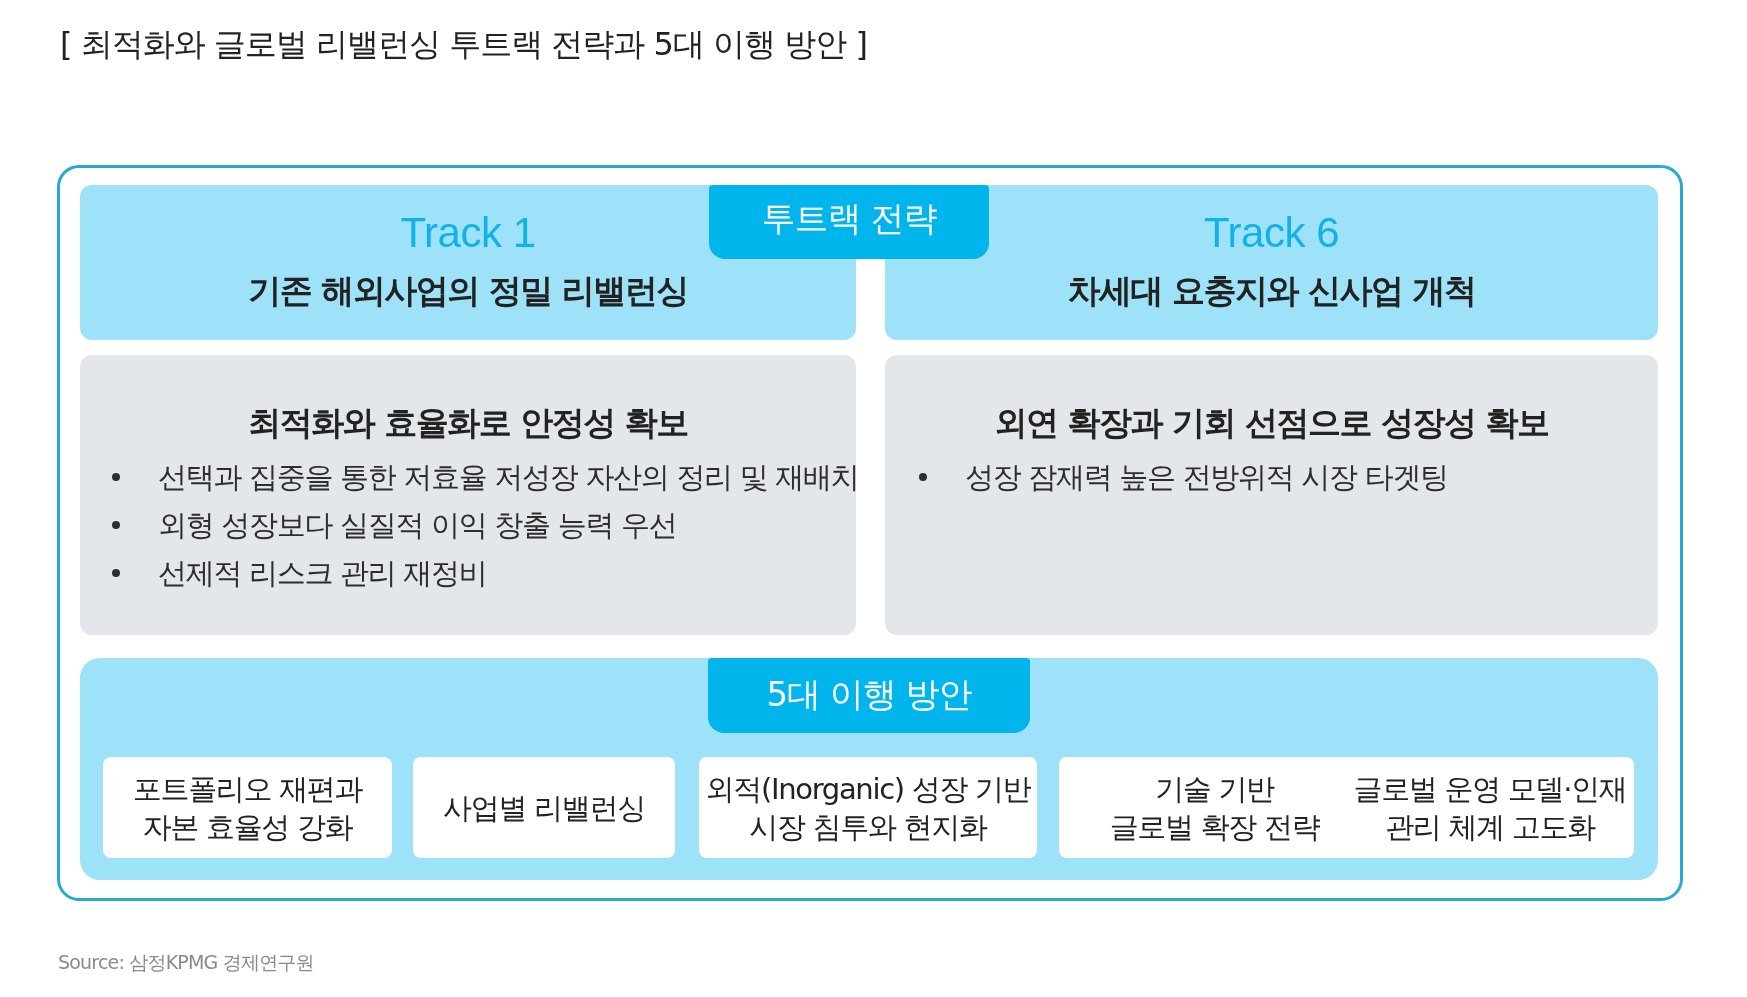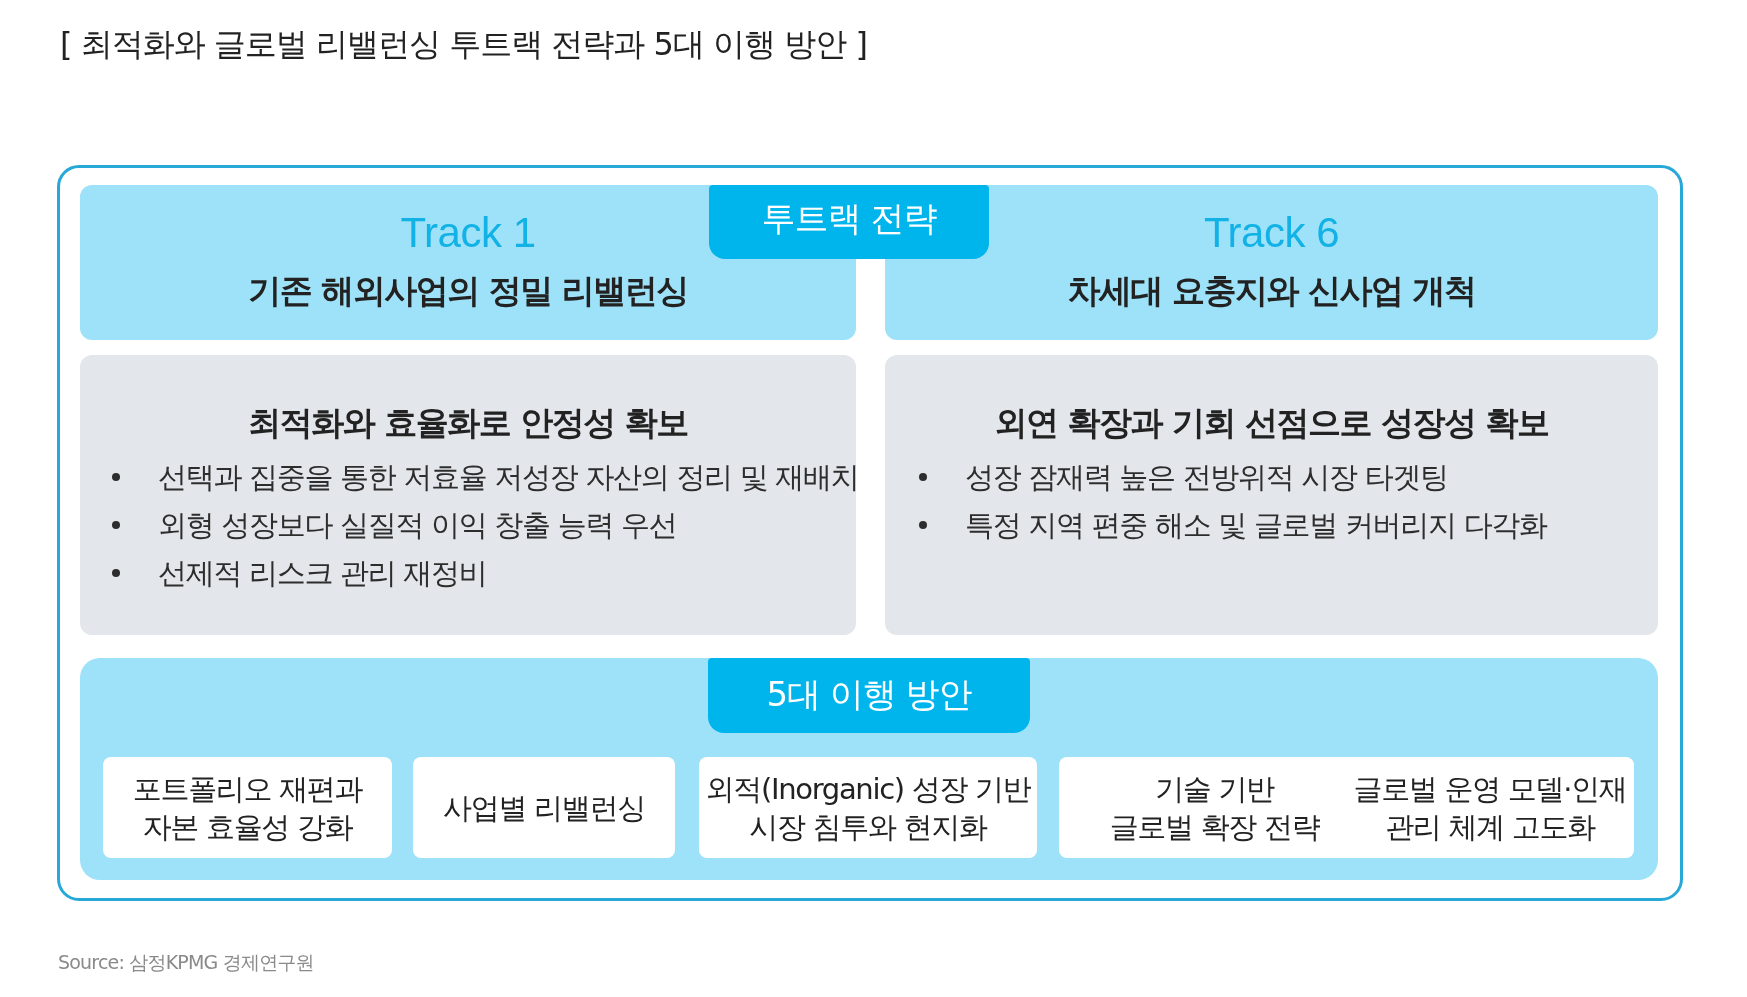--- a/index.html
+++ b/index.html
@@ -104,21 +104,20 @@
   <ul class="bullet-list">
     <li class="bullet-item"><span class="bullet-dot"></span><span>선택과 집중을 통한 저효율 저성장 자산의 정리 및 재배치</span></li>
     <li class="bullet-item"><span class="bullet-dot"></span><span>외형 성장보다 실질적 이익 창출 능력 우선</span></li>
     <li class="bullet-item"><span class="bullet-dot"></span><span>선제적 리스크 관리 재정비</span></li>
   </ul>
 </div>
 <div class="abs gray-panel gray-2">
   <div class="gray-heading">외연 확장과 기회 선점으로 성장성 확보</div>
   <ul class="bullet-list">
     <li class="bullet-item"><span class="bullet-dot"></span><span>성장 잠재력 높은 전방위적 시장 타겟팅</span></li>
-    <li class="bullet-item"><span class="bullet-dot"></span><span>특정 지역 편중 해소 및 글로벌 커버리지 다각화</span></li>
   </ul>
 </div>
 
 <div class="abs bottom-panel"></div>
 <div class="abs tab tab-bottom">5대 이행 방안</div>
 
 <div class="abs action-box box-1">
     <span class="box-text">포트폴리오 재편과
 자본 효율성 강화</span>
   </div>

